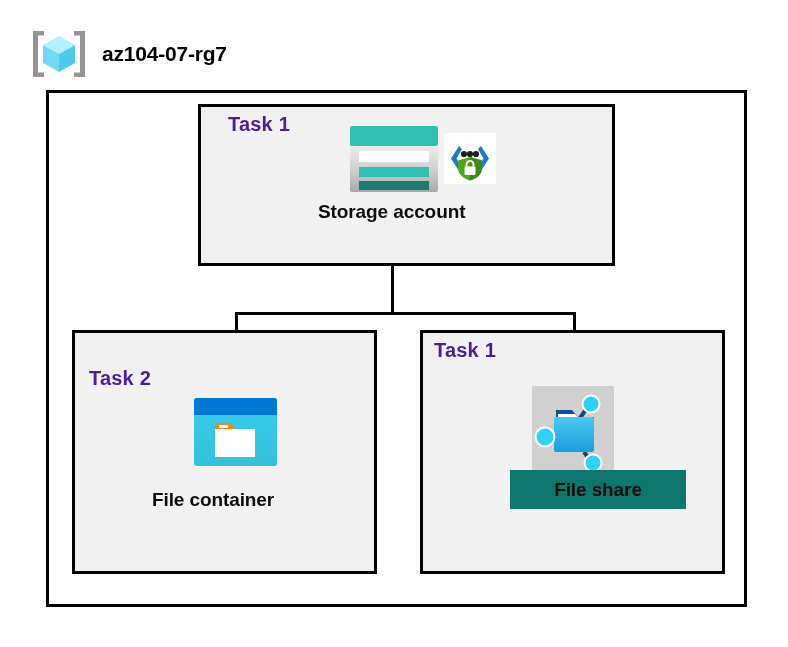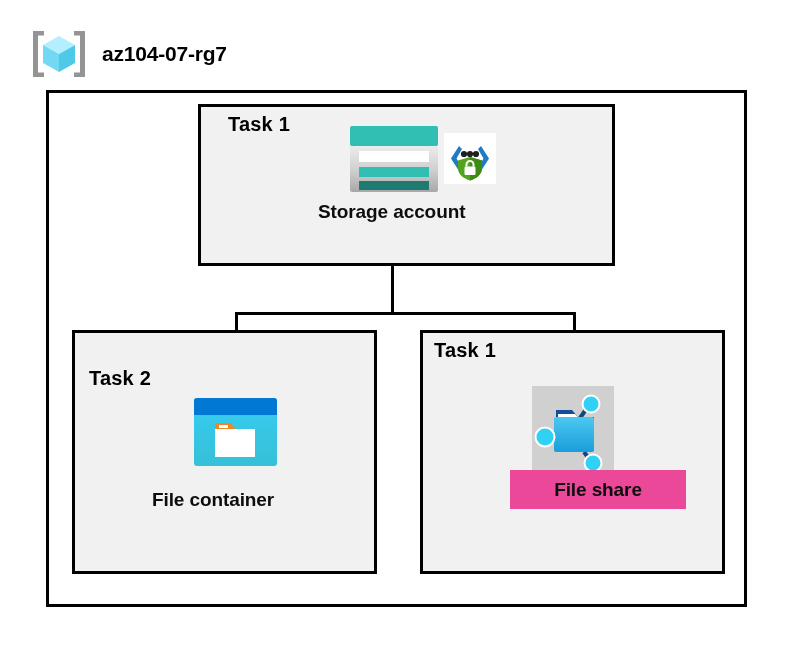--- a/index.html
+++ b/index.html
@@ -61,21 +61,21 @@
     background: #f1f1f1;
   }
   #task-box-1 { left: 198px; top: 104px; width: 417px; height: 162px; }
   #task-box-2 { left: 72px;  top: 330px; width: 305px; height: 244px; }
   #task-box-3 { left: 420px; top: 330px; width: 305px; height: 244px; }
 
   .task-label {
     position: absolute;
     font-size: 20px;
     font-weight: bold;
-    color: #000000;
+    color: #4c1d95;
     letter-spacing: 0.2px;
     white-space: nowrap;
   }
   #task-label-1 { left: 228px; top: 113px; }
   #task-label-2 { left: 89px;  top: 339px; margin-top: 28px; }
   #task-label-3 { left: 434px; top: 339px; }
 
   .node-caption {
     position: absolute;
     font-size: 19px;
@@ -84,21 +84,21 @@
     white-space: nowrap;
     letter-spacing: -0.1px;
   }
   #caption-storage { left: 297px; top: 201px; margin-left: 21px; }
   #caption-blob    { left: 152px; top: 489px; }
   #caption-file {
     left: 510px;
     top: 470px;
     width: 176px;
     height: 39px;
-    background: #ec4899;
+    background: #0f766e;
     display: flex;
     align-items: center;
     justify-content: center;
   }
 
   
   .line {
     position: absolute;
     background: #000000;
   }

